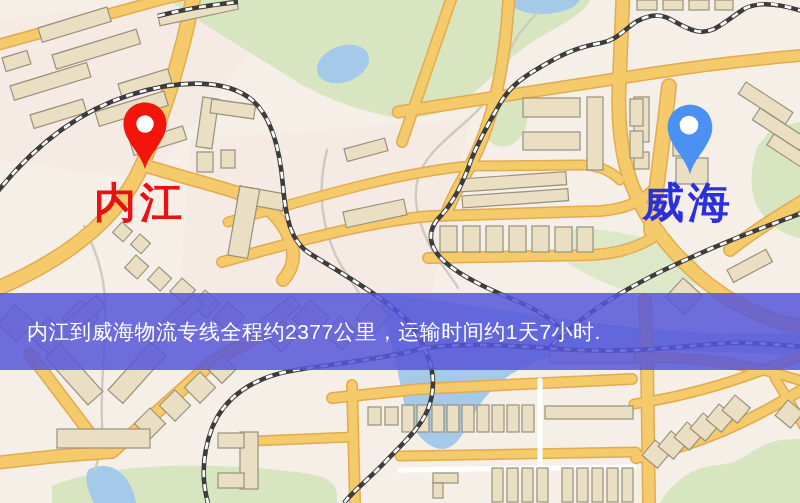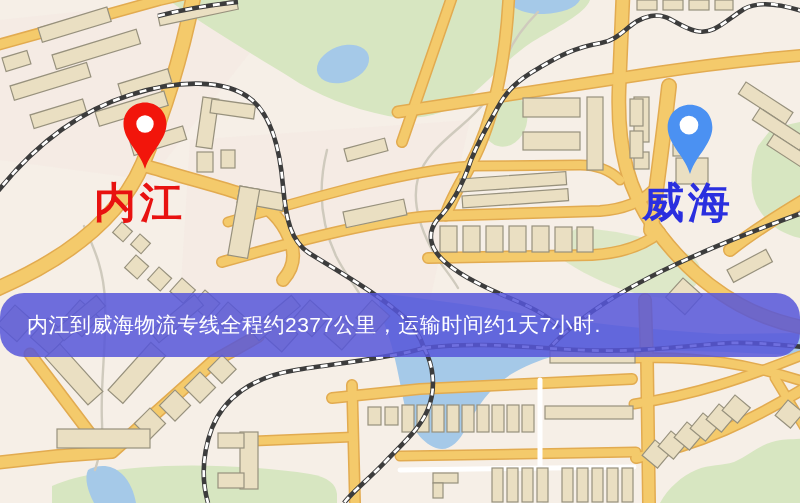--- a/index.html
+++ b/index.html
@@ -15,24 +15,24 @@
   .strm{fill:none;stroke:var(--stream);stroke-width:2.4;stroke-linecap:round}
   .bld rect{fill:var(--building);stroke:var(--building-outline);stroke-width:1.2}
   .rail-b use{fill:none;stroke:var(--railway-dark);stroke-width:4.6;stroke-linecap:butt}
   .rail-d use{fill:none;stroke:var(--railway-light);stroke-width:2.7;stroke-dasharray:7 7}
   .pin-origin path{fill:var(--origin-pin)}
   .pin-dest path{fill:var(--dest-pin)}
   .pin-hole{fill:#ffffff}
   .lbl{font-weight:bold;font-size:42px;letter-spacing:4px;}
   .lbl-origin{fill:var(--origin-label-color)}
   .lbl-dest{fill:var(--dest-label-color)}
-  .banner{position:absolute;left:0;top:293px;width:800px;height:64px;
+  .banner{position:absolute;left:0;top:293px;width:800px;height:77px;
           background:var(--banner-bg);color:var(--banner-fg);
           display:flex;align-items:center;box-sizing:border-box;
-          padding-left:27px;font-size:21px;letter-spacing:.5px;white-space:nowrap;border-radius:24px;}
+          padding-left:27px;font-size:21px;letter-spacing:.5px;white-space:nowrap;}
 </style>
 </head>
 <body>
 
 <div class="screen">
 <svg width="800" height="503" viewBox="0 0 800 503">
   <defs>
     <path id="rdA" d="M -6 46 L 160 0 L 238 -18"></path>
     <path id="rdB" d="M 194 -6 C 181 60 162 118 143 163 C 118 222 60 262 -6 290"></path>
     <path id="rdC" d="M 143 165 C 178 176 214 185 238 193 C 268 203 284 222 291 243 C 296 258 292 270 283 280"></path>

